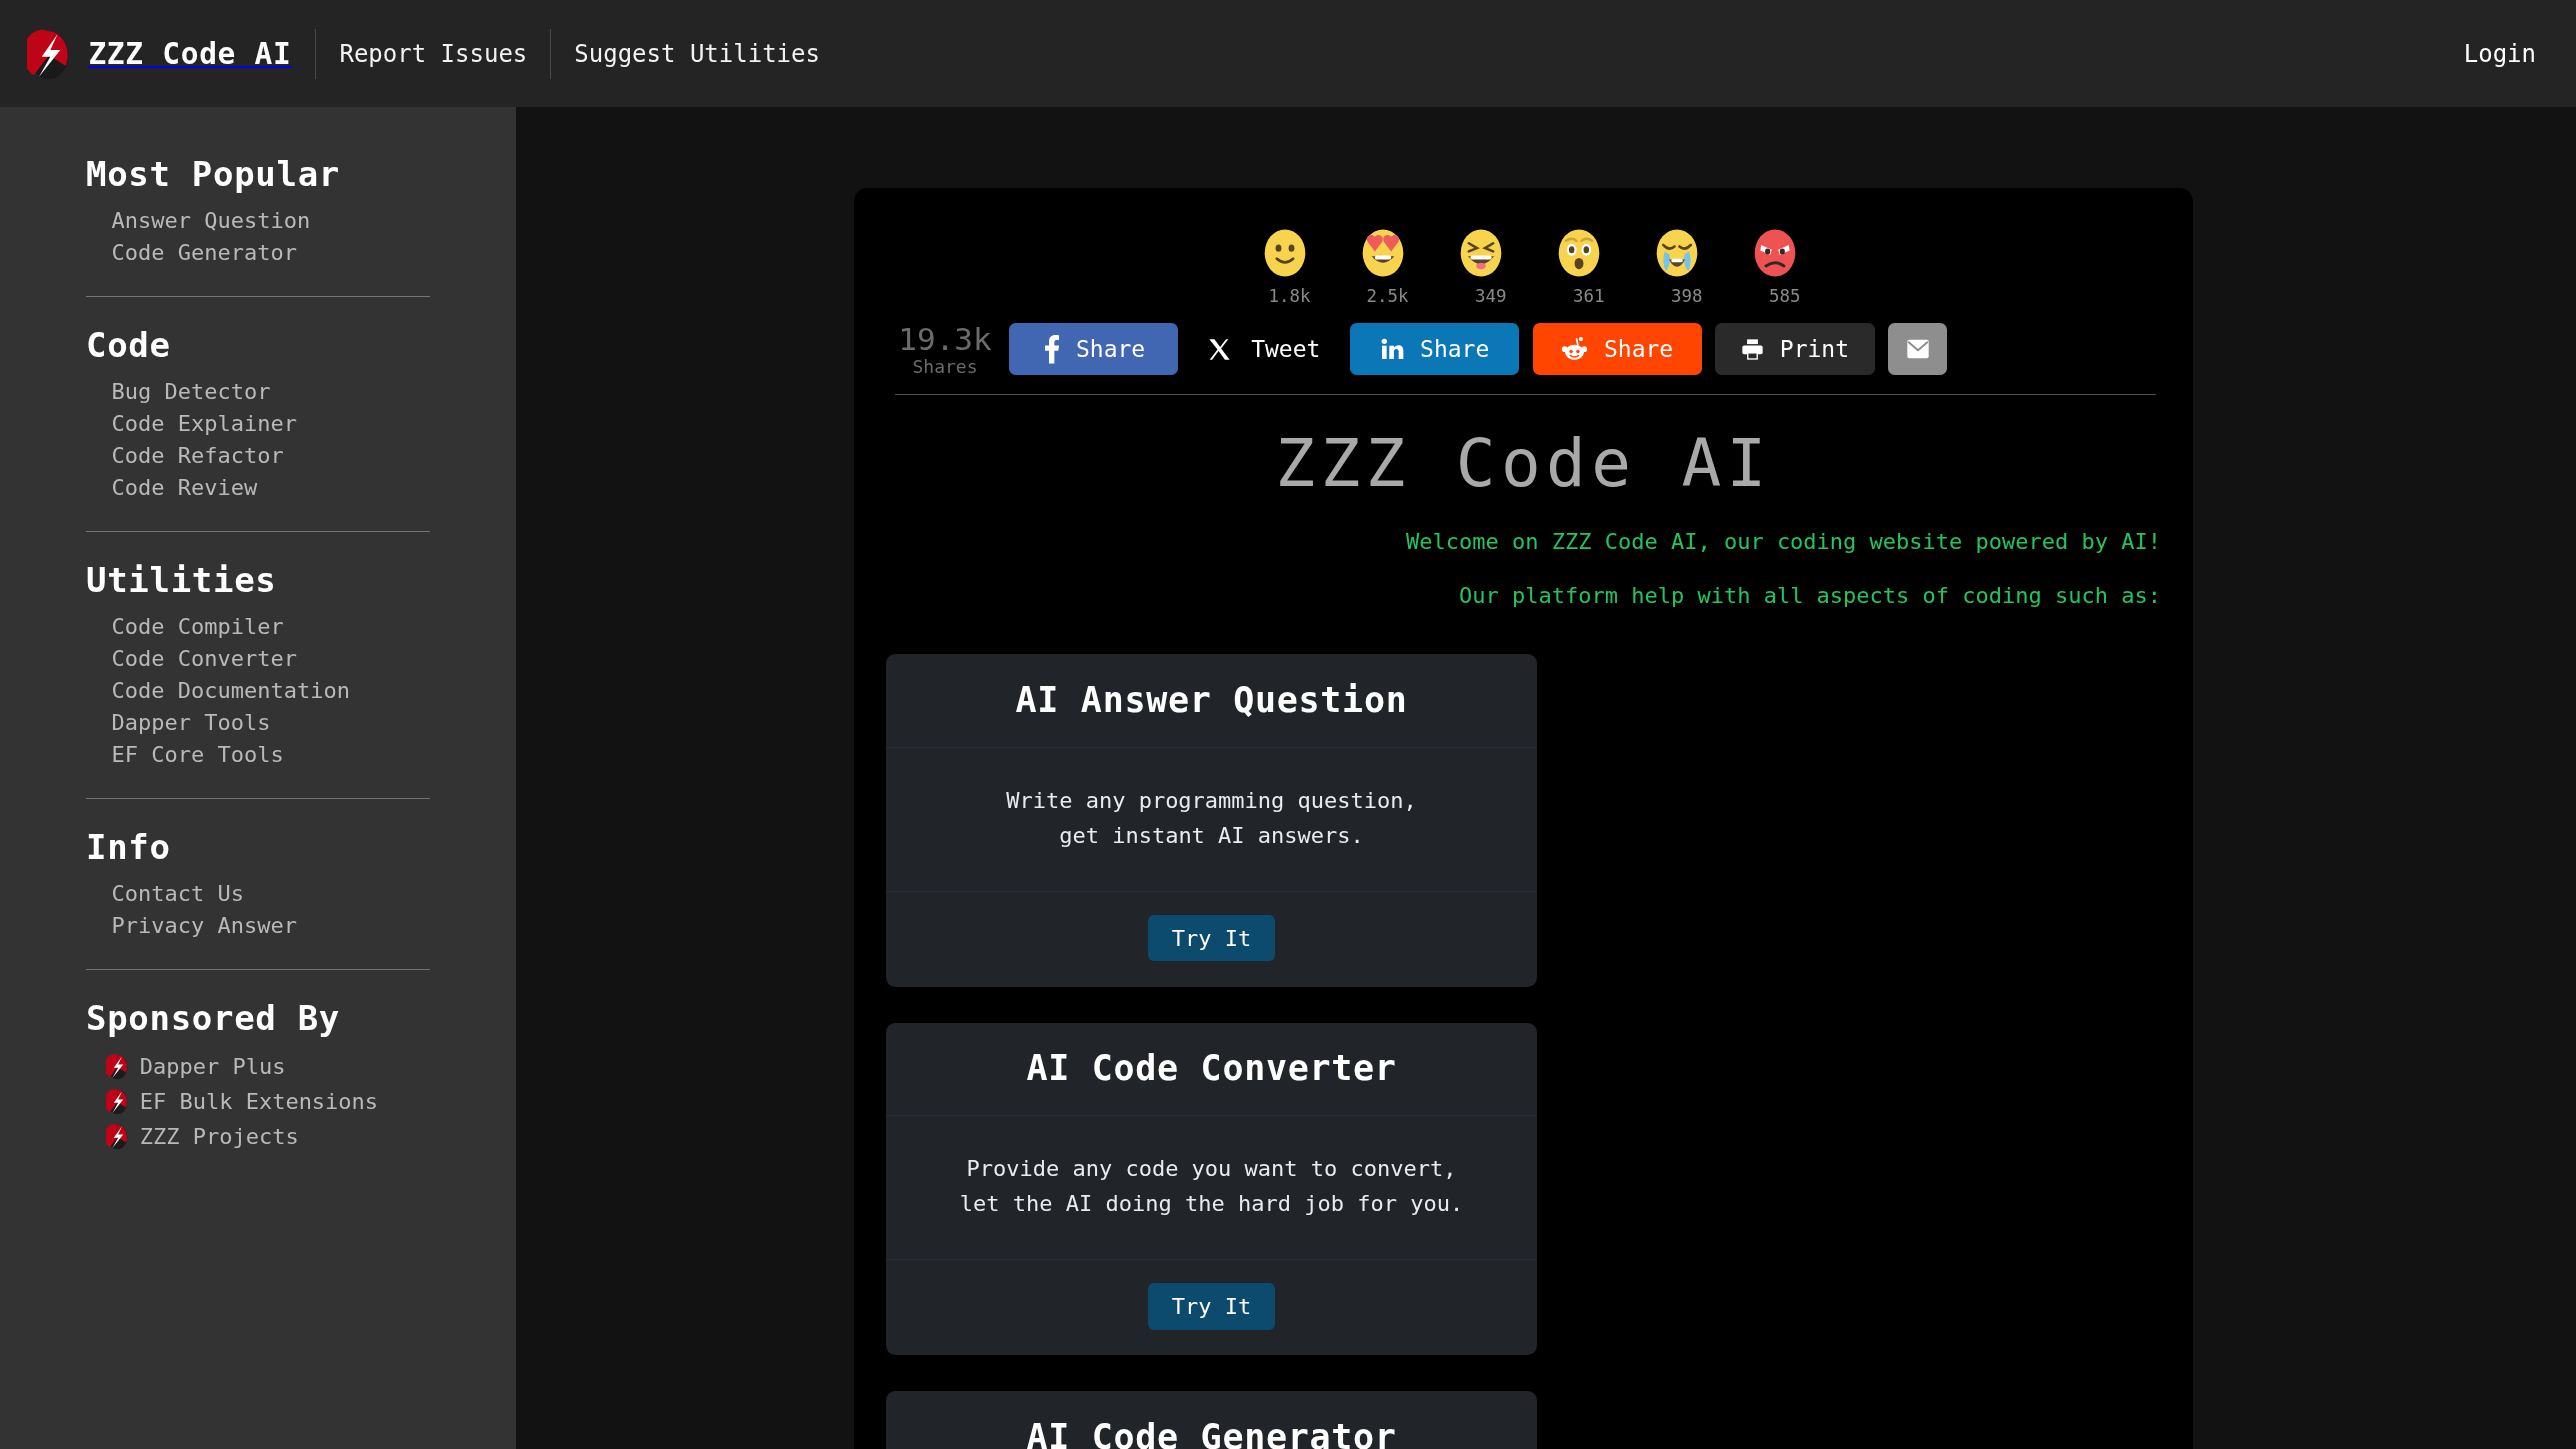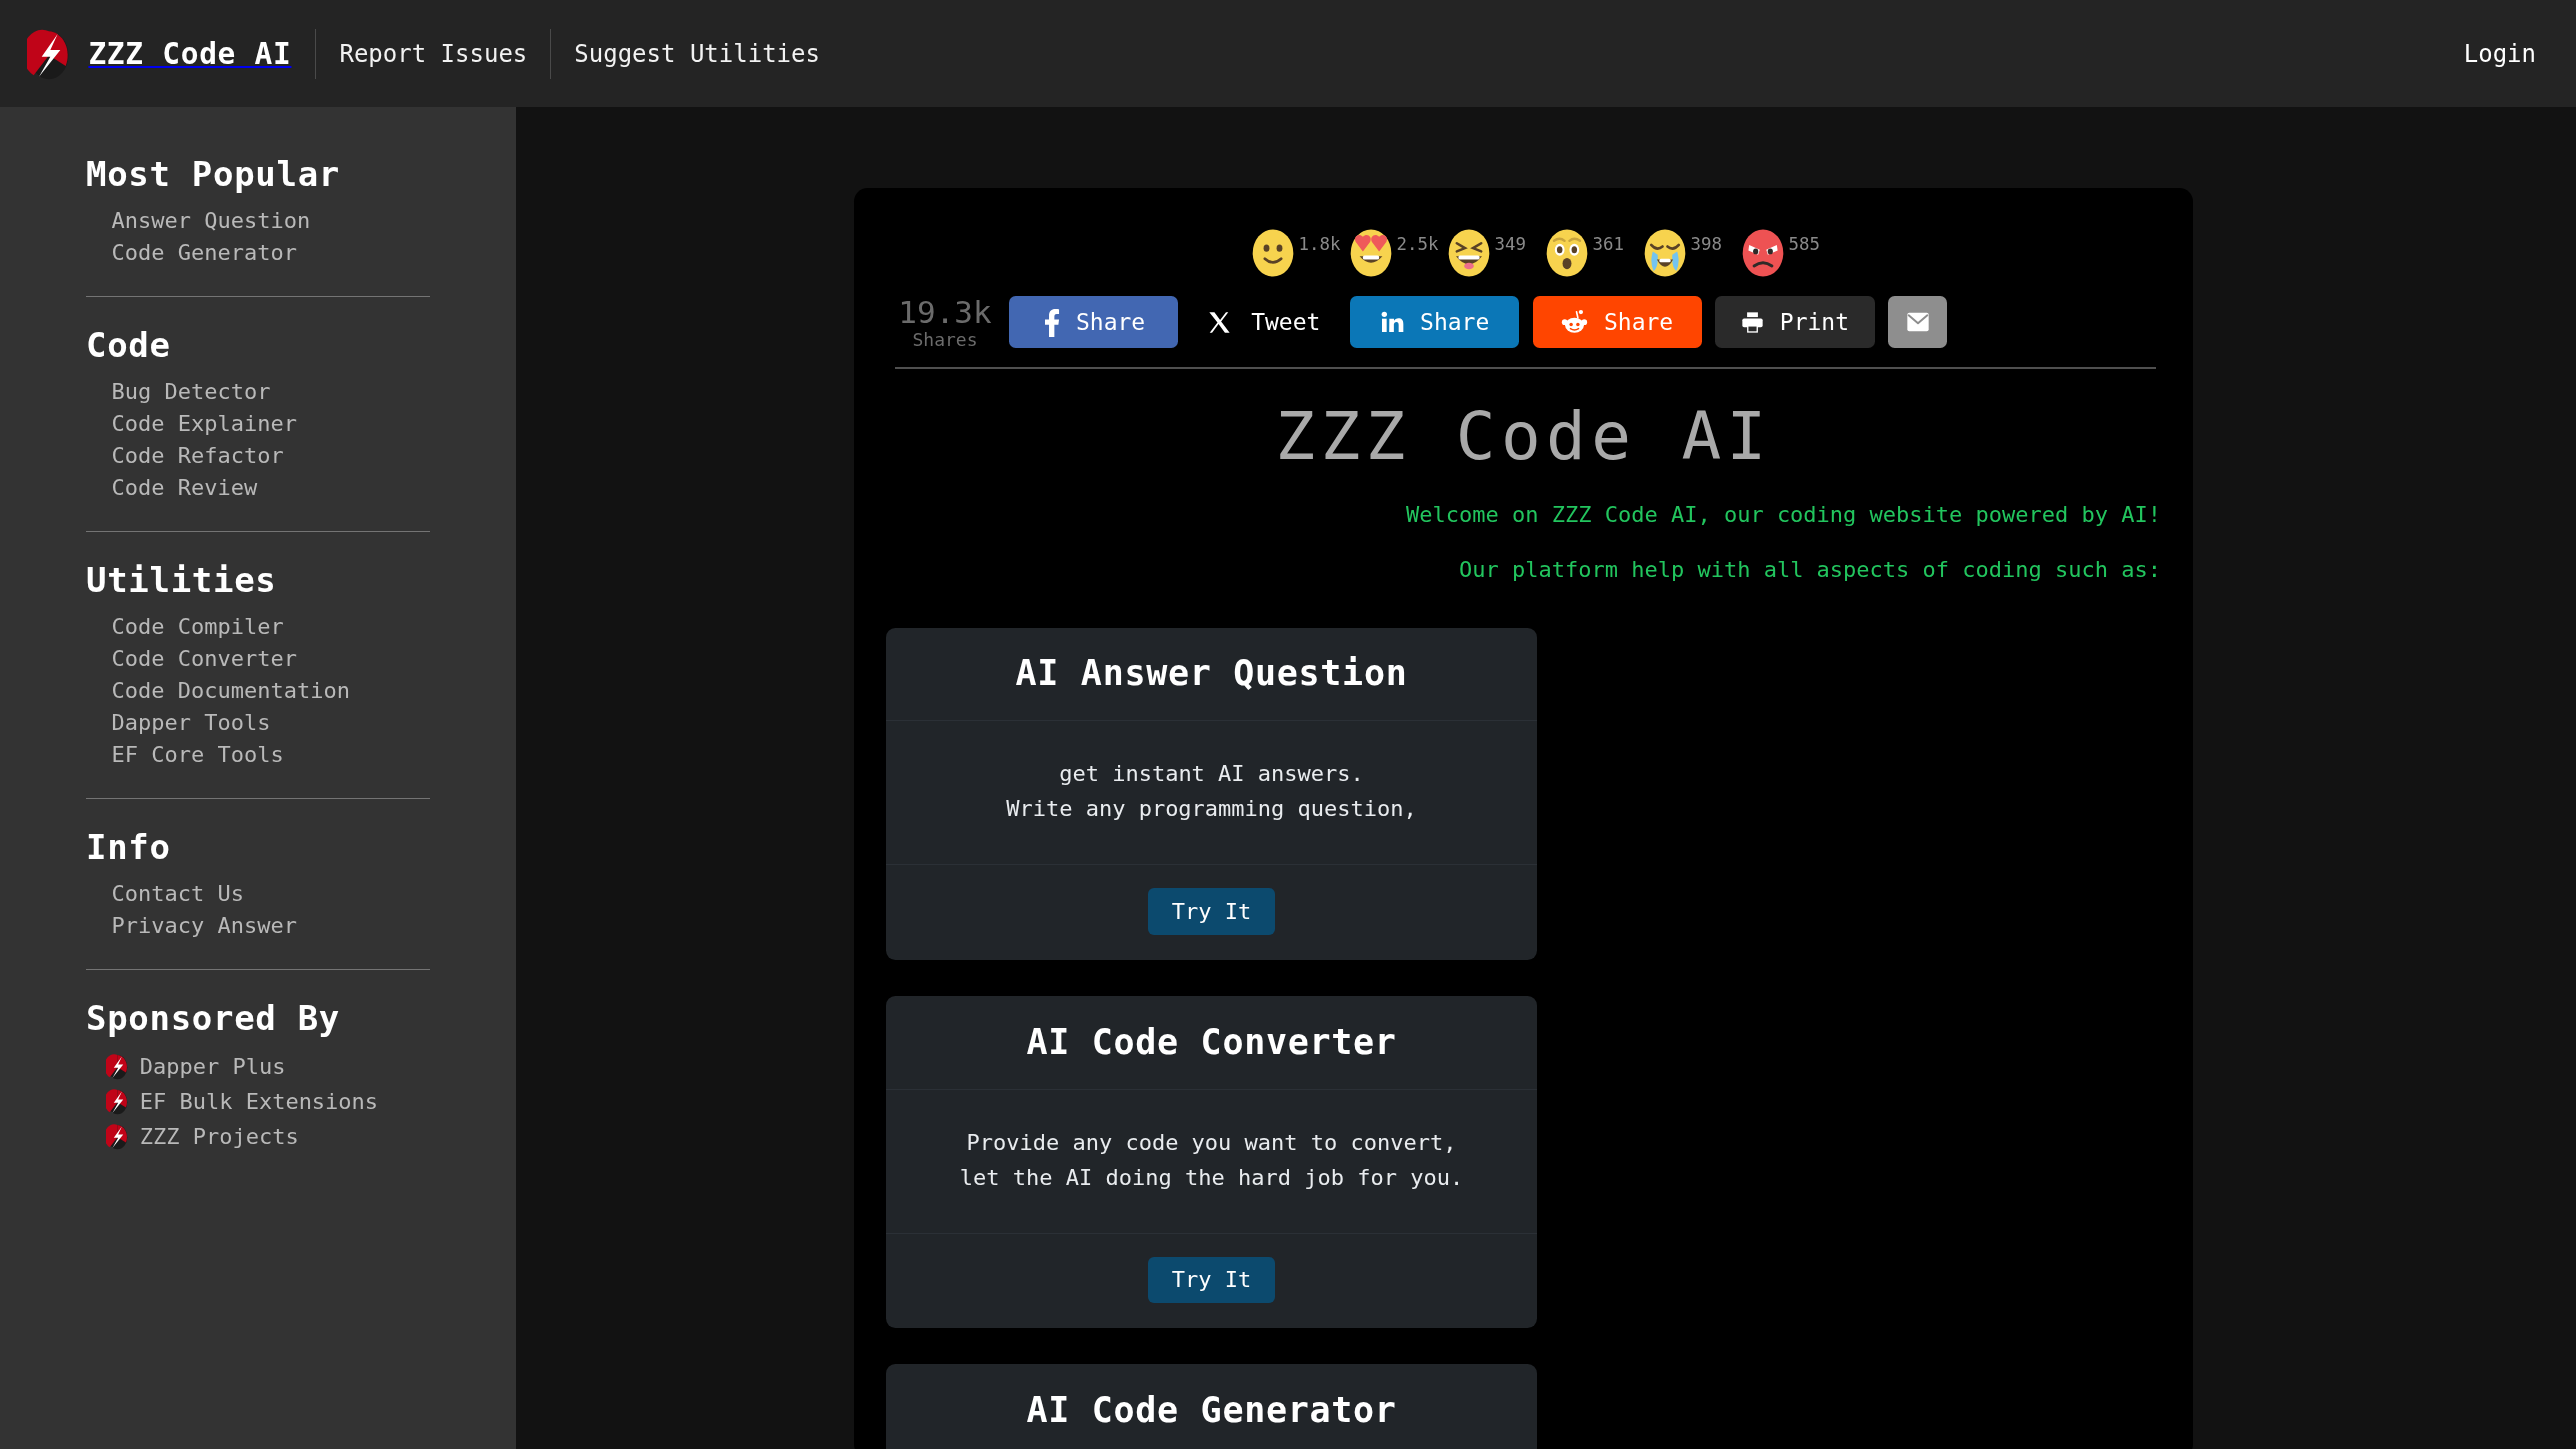--- a/index.html
+++ b/index.html
@@ -71,21 +71,21 @@
   .main { position: absolute; top: 107px; left: 470px; width: 2106px; height: 1342px; }
   .panel {
     position: absolute; left: 384px; top: 81px;
     width: 1339px; min-height: 1261px;
     background: #000000; border-radius: 13.4px;
     padding: 17.4px 32px 0 32px;
   }
 
   
   .reactions { display: flex; justify-content: center; gap: 34px; padding: 21.5px 0 2.7px 0; }
-  .reaction { width: 64px; display: flex; flex-direction: row; align-items: flex-start; cursor: pointer; }
+  .reaction { width: 64px; display: flex; flex-direction: column; align-items: flex-end; cursor: pointer; }
   .reaction svg { width: 52px; height: 52px; display: block; }
   .reaction-count { font-size: 17.4px; color: #8a8a8a; margin-top: 6.7px; }
 
   
   .sharebar { display: flex; align-items: center; gap: 13.4px; padding: 13.4px 0 17.4px 8px; }
   .share-count { width: 102px; text-align: center; flex: none; }
   .share-count .num { font-size: 31px; color: #6b6b6b; line-height: 34px; display: block; }
   .share-count .lbl { font-size: 18px; color: #6b6b6b; display: block; }
   .share-btn {
     height: 52px; border-radius: 6.7px; border: 0;
@@ -395,22 +395,22 @@
 
     <div class="hero-title">ZZZ Code AI</div>
     <div class="hero-line">Welcome on ZZZ Code AI, our coding website powered by AI!</div>
     <div class="hero-line second">Our platform help with all aspects of coding such as:</div>
 
     <div class="grid">
 
       <div class="card">
         <div class="card-head">AI Answer Question</div>
         <div class="card-body">
+          <p>Write any programming question,</p>
           <p>get instant AI answers.</p>
-          <p>Write any programming question,</p>
         </div>
         <div class="card-foot">
           <button class="try-btn">Try It</button>
         </div>
       </div>
 
       <div class="card">
         <div class="card-head">AI Code Converter</div>
         <div class="card-body">
           <p>Provide any code you want to convert,</p>

